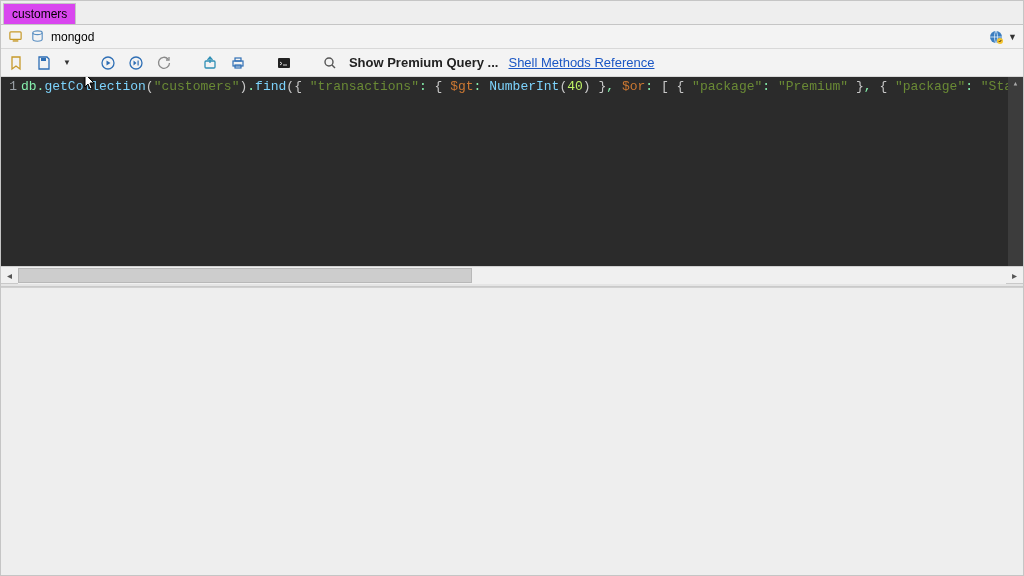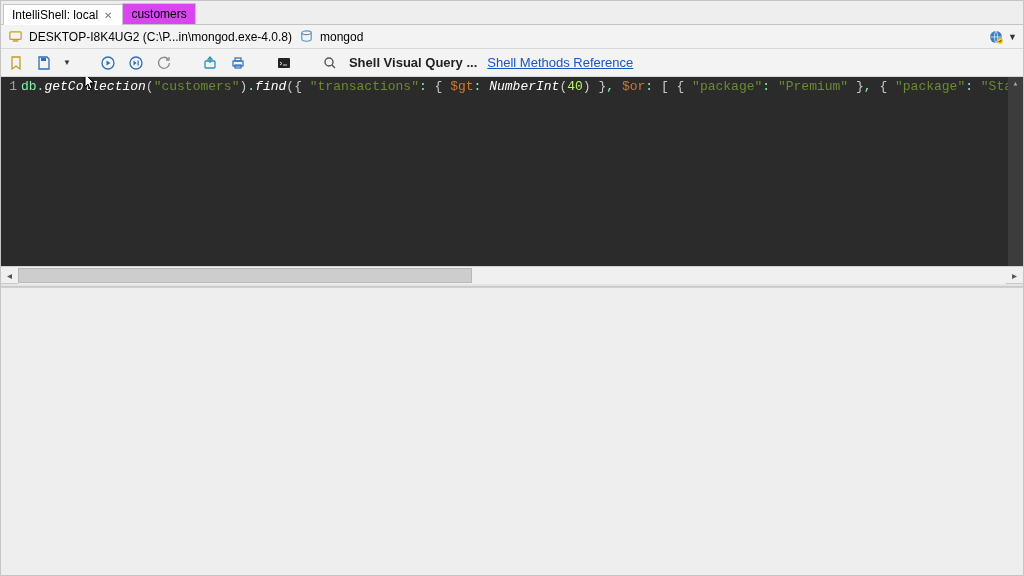--- a/index.html
+++ b/index.html
@@ -26,21 +26,21 @@
   .tlink { font-size: 13px; color: #1a56c4; text-decoration: underline; cursor: pointer; }
   .tdrop { font-size: 8px; color: #333; }
   
   .editor-wrap { position: relative; background: #2b2b2b; height: 206px; display: flex; flex-direction: column; }
   .editor-body { flex: 1; display: flex; font-family: Consolas, "Courier New", monospace; font-size: 13px; line-height: 18px; position: relative; overflow: hidden; }
   .gutter { width: 20px; background: #2b2b2b; color: #9aa0a6; text-align: right; padding: 1px 4px 0 0; user-select: none; }
   .code { flex: 1; color: #c8c8c8; white-space: pre; padding-top: 1px; overflow: hidden; }
   .cursor-arrow { position: absolute; left: 82px; top: -4px; z-index: 50; pointer-events: none; }
   .cursor-arrow svg { width: 16px; height: 20px; filter: drop-shadow(0 0 1px rgba(0,0,0,.6)); }
   .tok-kw   { color: #86efac; }
-  .tok-fn   { color: #ffffff; font-style: italic; }
+  .tok-fn   { color: #7dd3fc; }
   .tok-str  { color: #6a8a35; }
   .tok-op   { color: #cc7832; }
   .tok-num  { color: #bef264; }
   .tok-br   { color: #c8c8c8; }
   .vscroll { position: absolute; right: 0; top: 0; bottom: 0; width: 15px; background: #3c3c3c; display: flex; flex-direction: column; justify-content: flex-start; }
   .vscroll .arrow { height: 14px; display: flex; align-items: center; justify-content: center; color: #aaa; font-size: 9px; background: #3c3c3c; }
   
   .hscroll { height: 17px; background: #f0f0f0; border-top: 1px solid #d0d0d0; display: flex; align-items: center; }
   .hscroll .arrow { width: 17px; height: 17px; display: flex; align-items: center; justify-content: center; color: #555; font-size: 10px; cursor: pointer; }
   .hscroll .track { flex: 1; height: 17px; background: #f0f0f0; position: relative; }
@@ -51,38 +51,33 @@
   
   .globe-badge { position: relative; width: 16px; height: 16px; }
   .globe-badge svg { width: 16px; height: 16px; }
 </style>
 </head>
 <body>
 
 <div class="window">
 
   <div class="tabs">
-    <div class="tab active">
-      <span>IntelliShell: local</span>
-      <span class="close">✕</span>
-    </div>
     <div class="tab">
       <span>customers</span>
     </div>
   </div>
 
   <div class="pathbar">
     <div class="pathbar-left">
       <span class="ico ico-host">
         <svg viewBox="0 0 16 16">
             <rect x="2" y="3" width="12" height="8" rx="1" fill="none" stroke="#c79a2a" stroke-width="1.3"></rect>
             <rect x="5" y="12" width="6" height="1.5" fill="#c79a2a"></rect>
           </svg>
       </span>
-      <span>DESKTOP-I8K4UG2 (C:\P...in\mongod.exe-4.0.8)</span>
       <span class="ico ico-db">
         <svg viewBox="0 0 16 16">
             <ellipse cx="8" cy="4" rx="5" ry="2" fill="none" stroke="#5a8fc2" stroke-width="1.2"></ellipse>
             <path d="M3 4v7c0 1.1 2.2 2 5 2s5-.9 5-2V4" fill="none" stroke="#5a8fc2" stroke-width="1.2"></path>
           </svg>
       </span>
       <span>mongod</span>
     </div>
     <div class="pathbar-right">
       <span class="globe-badge">
@@ -150,21 +145,21 @@
           <path d="M4 7l2 1.5L4 10M7 10h4" stroke="#ddd" stroke-width="1" fill="none"></path>
         </svg>
     </span>
     <span class="tsep"></span>
     <span class="tbtn">
       <svg viewBox="0 0 16 16">
           <circle cx="7" cy="7" r="4" fill="none" stroke="#555" stroke-width="1.4"></circle>
           <path d="M10 10l3 3" stroke="#555" stroke-width="1.4"></path>
         </svg>
     </span>
-    <span class="tlabel">Shell Visual Query ...</span>
+    <span class="tlabel">Show Premium Query ...</span>
     <a class="tlink">Shell Methods Reference</a>
   </div>
 
   <div class="editor-wrap">
     <div class="editor-body">
       <div class="gutter">
         <div>1</div>
       </div>
       <div class="code" id="code-line"><span class="tok-kw">db</span><span class="tok-kw">.</span><span class="tok-fn">getCollection</span><span class="tok-br">(</span><span class="tok-str">"customers"</span><span class="tok-br">)</span><span class="tok-kw">.</span><span class="tok-fn">find</span><span class="tok-br">(</span><span class="tok-br">{ </span><span class="tok-str">"transactions"</span><span class="tok-kw">: </span><span class="tok-br">{ </span><span class="tok-op">$gt</span><span class="tok-kw">: </span><span class="tok-fn">NumberInt</span><span class="tok-br">(</span><span class="tok-num">40</span><span class="tok-br">) </span><span class="tok-br">}</span><span class="tok-kw">, </span><span class="tok-op">$or</span><span class="tok-kw">: </span><span class="tok-br">[ </span><span class="tok-br">{ </span><span class="tok-str">"package"</span><span class="tok-kw">: </span><span class="tok-str">"Premium"</span><span class="tok-br"> }</span><span class="tok-kw">, </span><span class="tok-br">{ </span><span class="tok-str">"package"</span><span class="tok-kw">: </span><span class="tok-str">"Standard"</span></div>
       <div class="vscroll">

